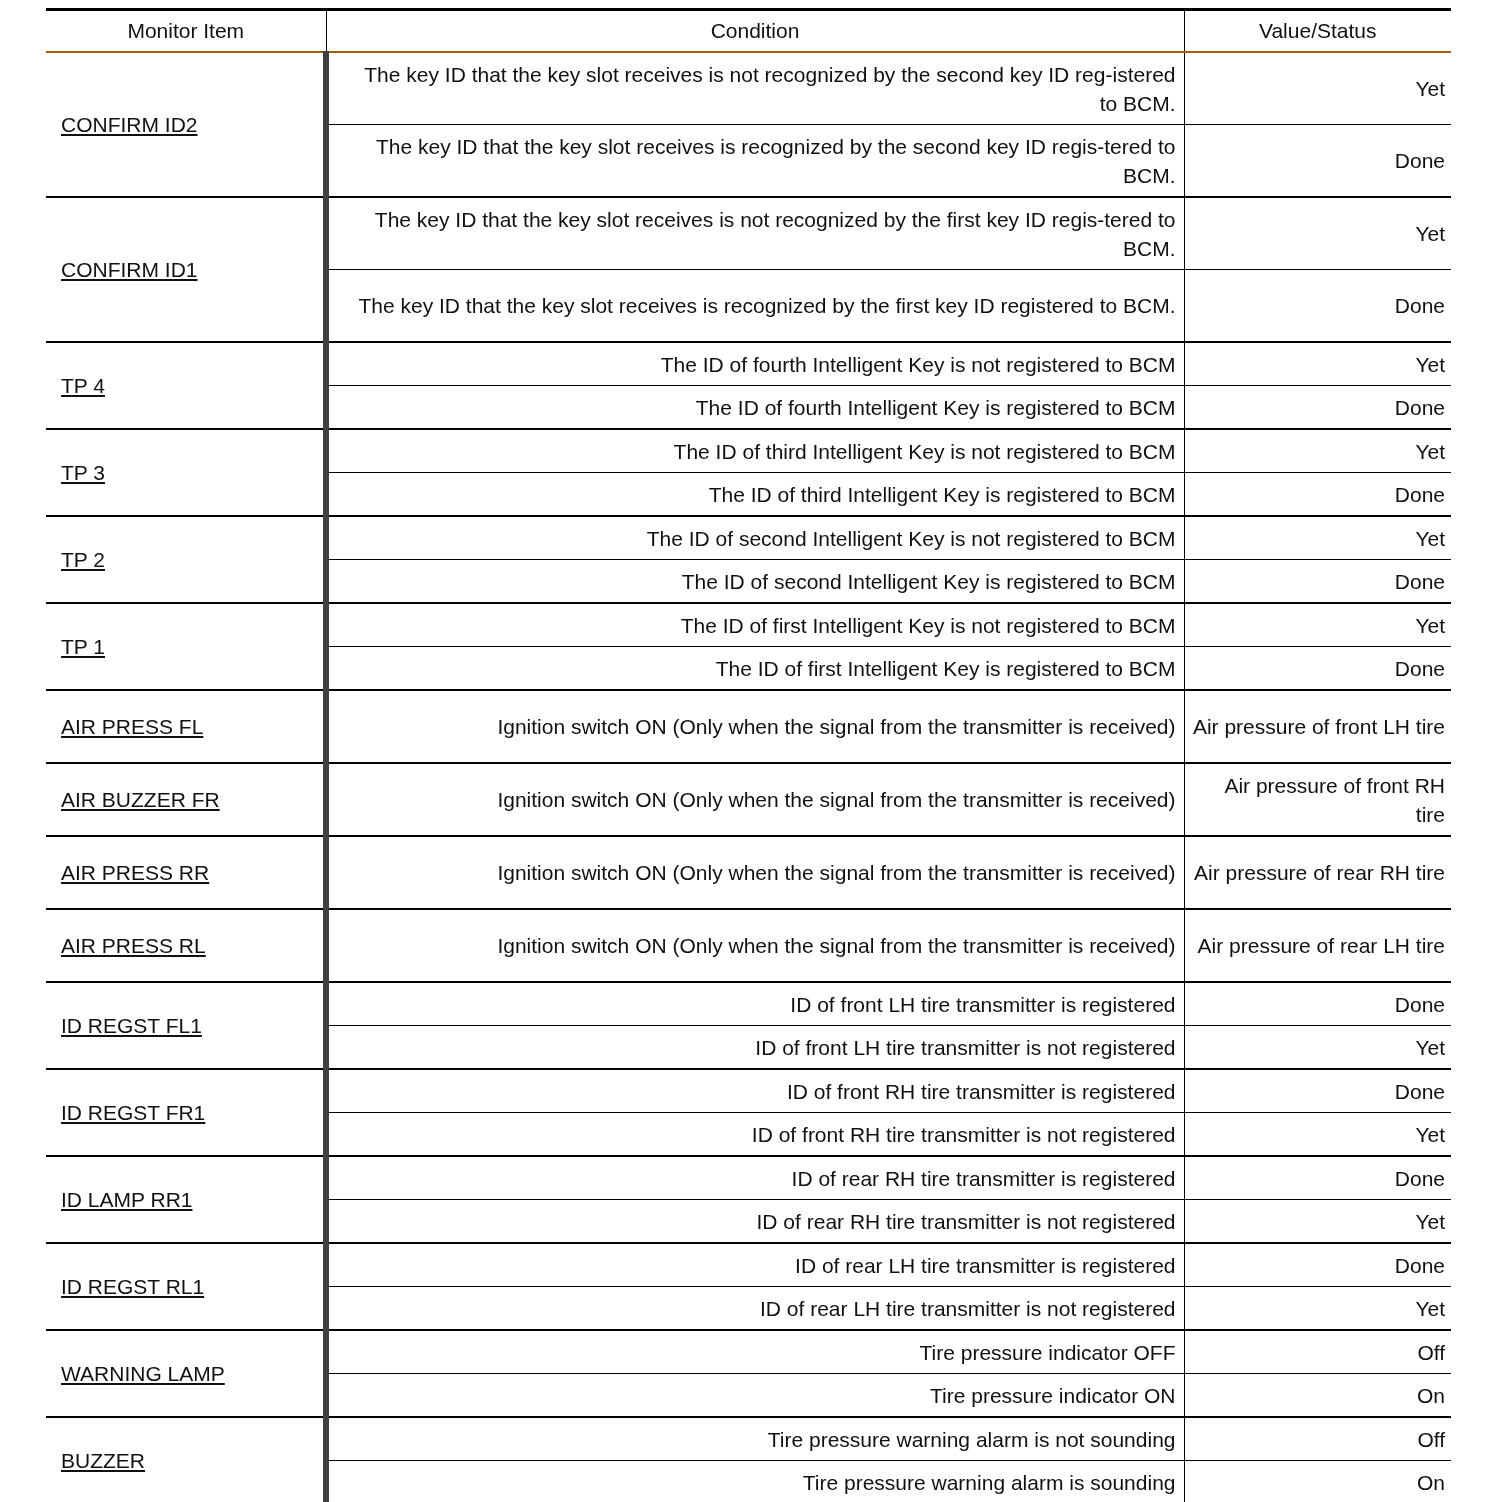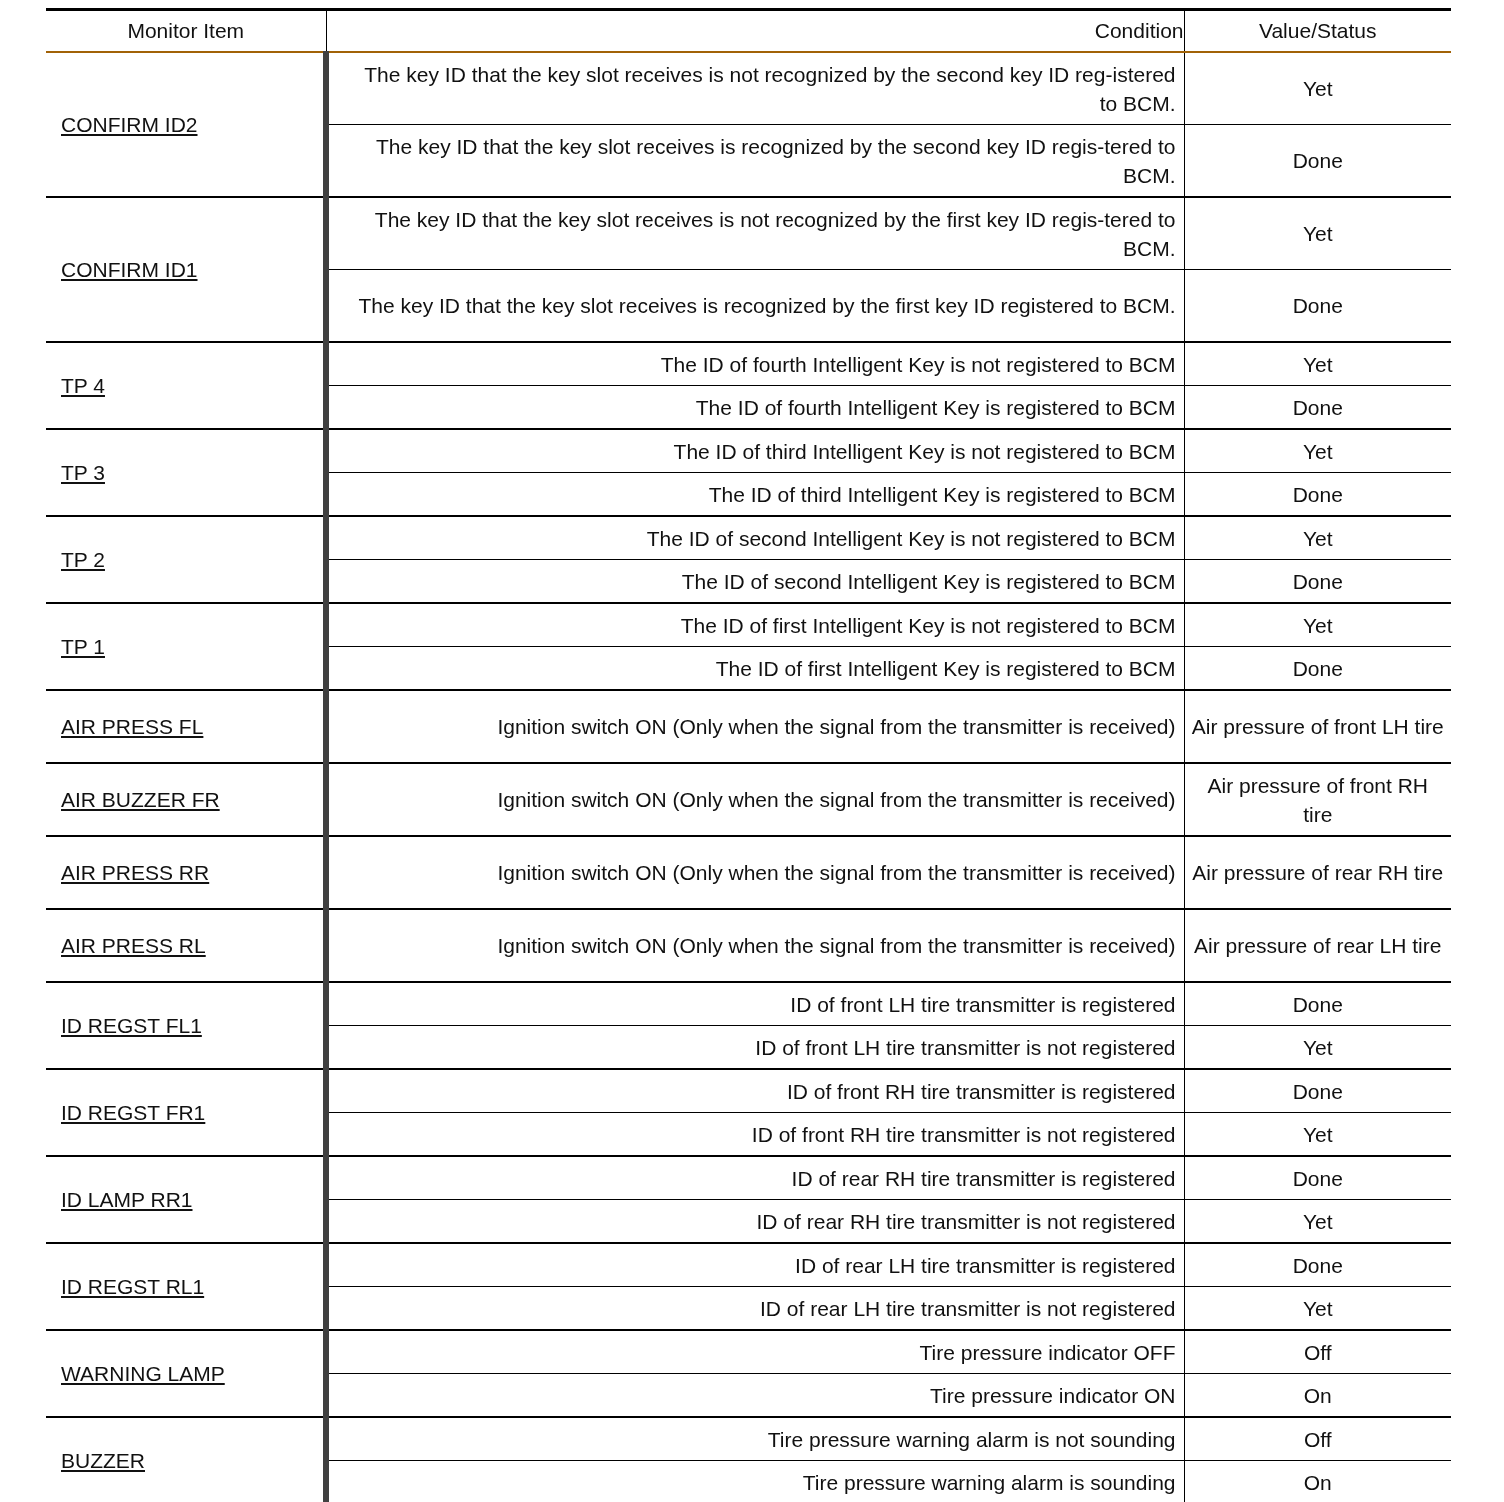--- a/index.html
+++ b/index.html
@@ -22,29 +22,29 @@
   table.monitor col.c3 { width: 267px; }
   th {
     font-weight: normal;
     height: 40px;
     text-align: center;
     vertical-align: middle;
     border-bottom: 2px solid #a16207;
     padding: 0;
   }
   th.h1 { border-right: 1px solid #000; }
-  th.h2 { border-right: 1px solid #000; text-align: right; }
+  th.h2 { border-right: 1px solid #000; }
   td {
     padding: 0;
     vertical-align: middle;
     line-height: 29px;
   }
   td.item { padding-left: 15px; border-right: 6px solid #404040; text-decoration: underline; }
   td.cond { padding-left: 15px; padding-right: 8px; border-right: 1px solid #000; text-align: right; }
-  td.val { text-align: center; padding: 0 6px; }
+  td.val { text-align: right; padding: 0 6px; }
   tr.sub td { border-top: 1px solid #000; }
   tr.grp td { border-top: 2px solid #000; }
   tr.first td { border-top: none; }
   tr.tall td.cond, tr.tall td.val { height: 71px; }
   tr.short td.cond, tr.short td.val { height: 42px; }
 </style>
 </head>
 <body>
 
 <table class="monitor">

